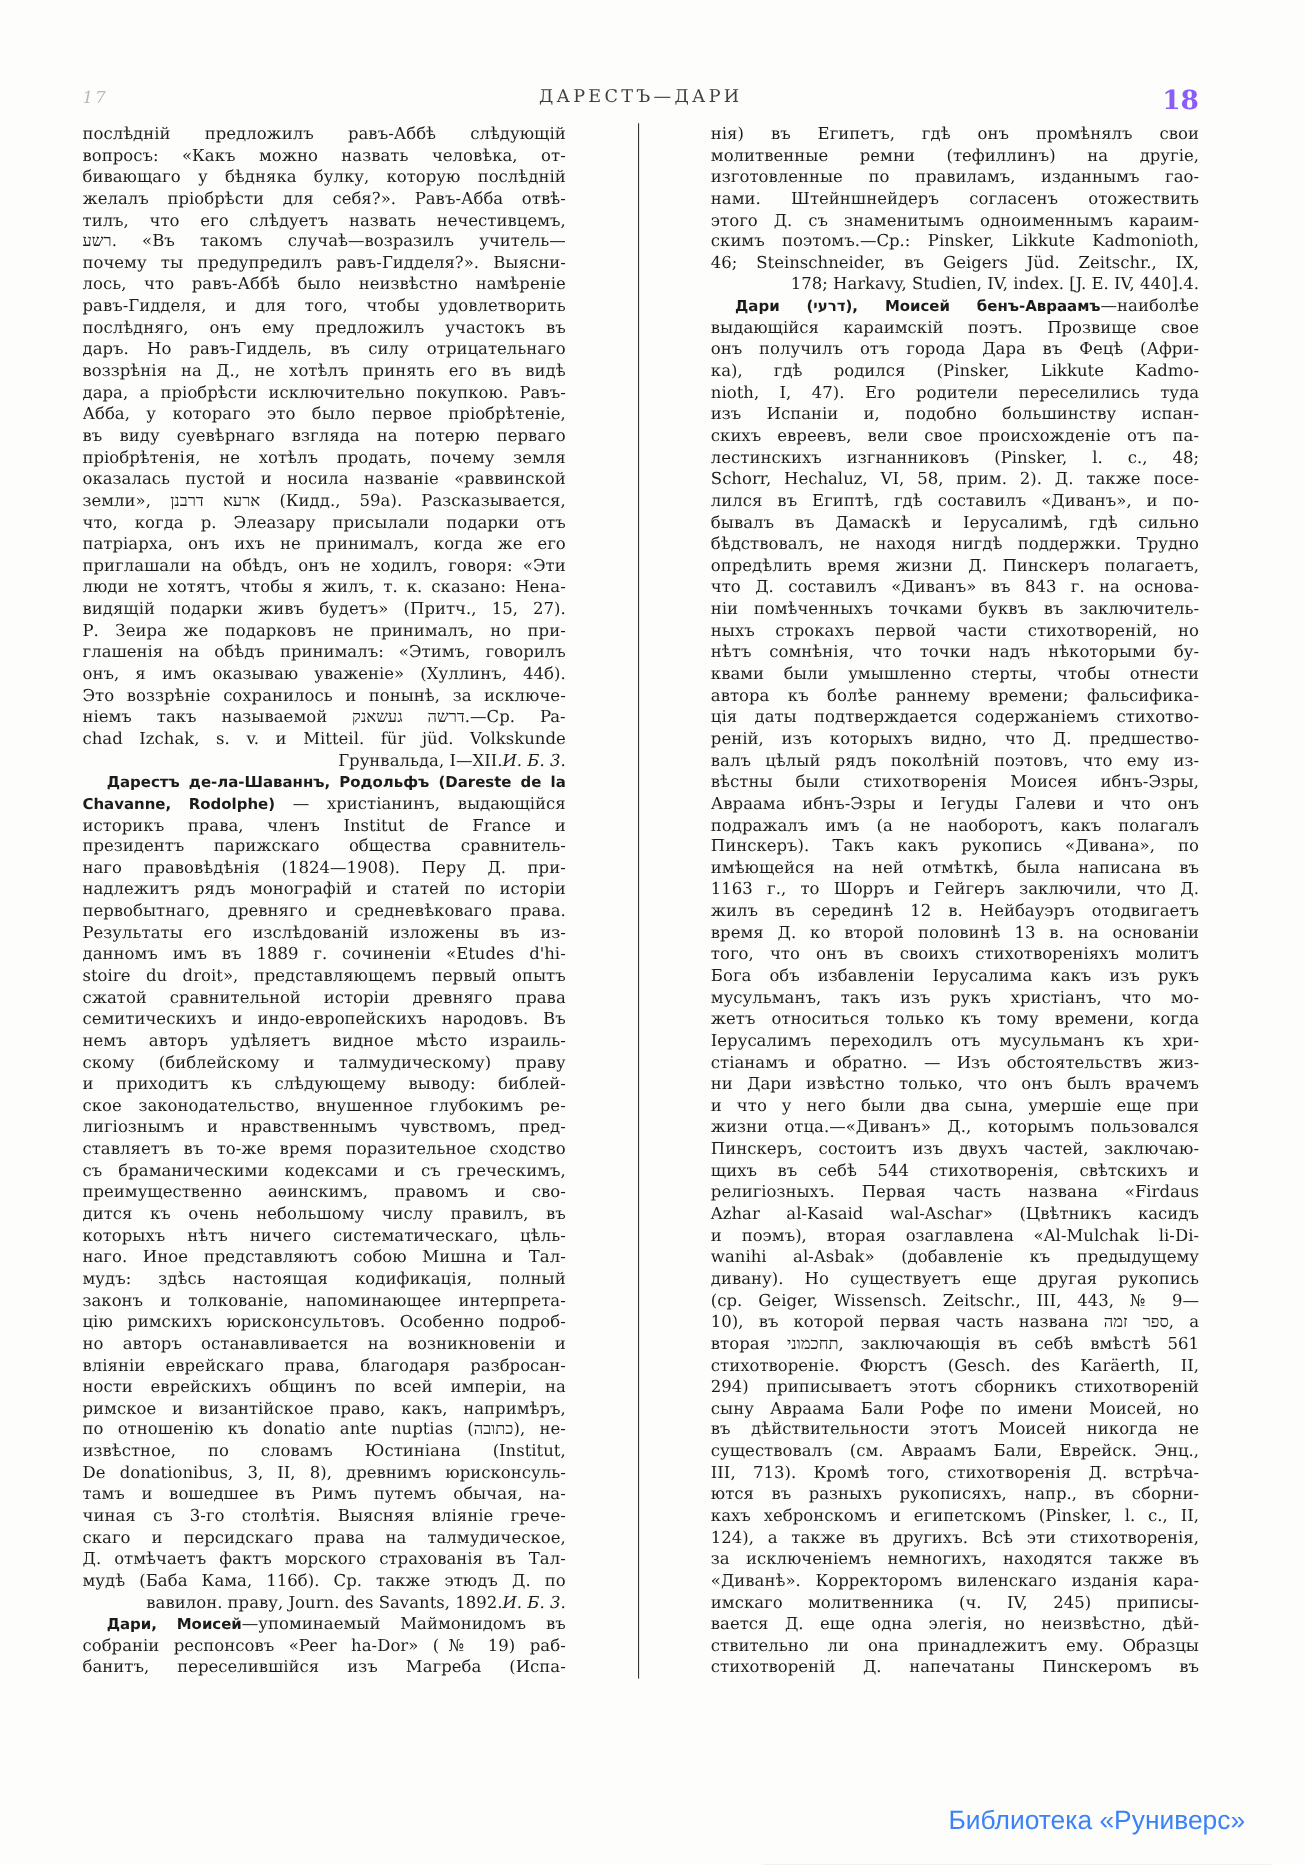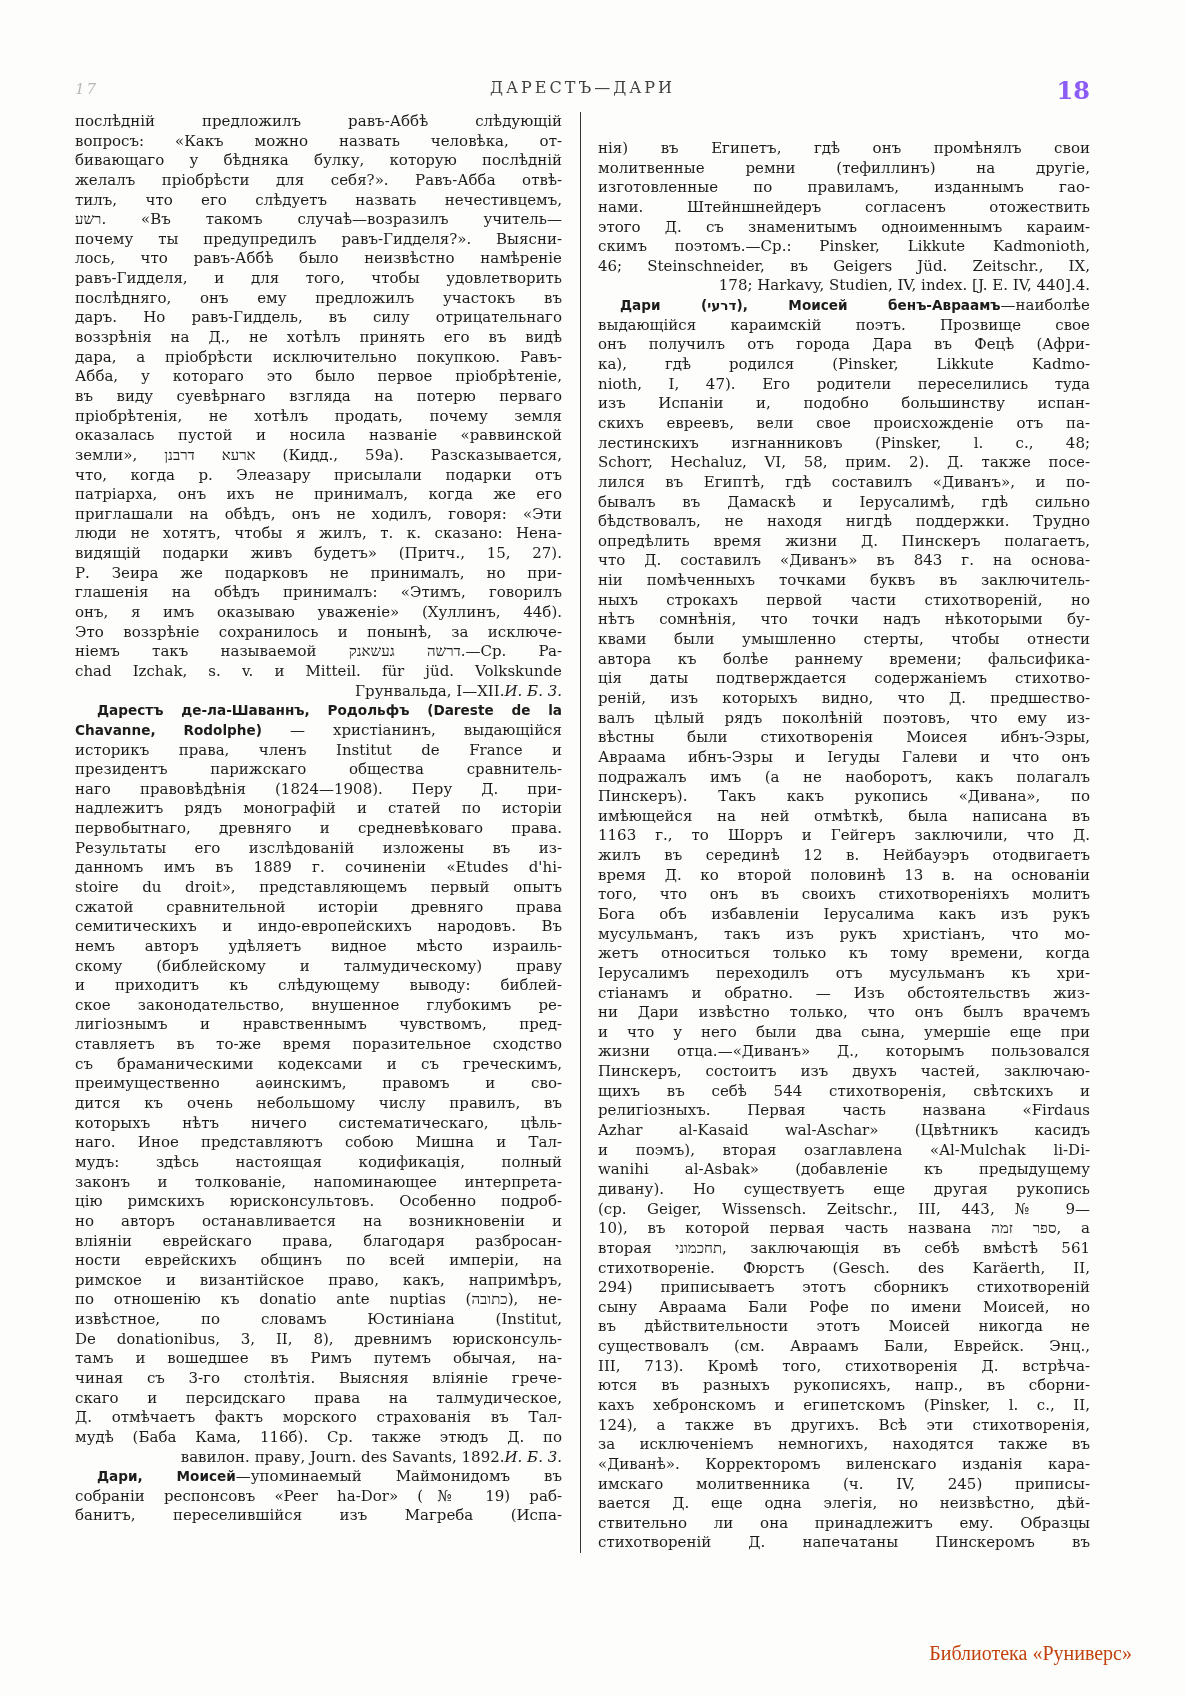--- a/index.html
+++ b/index.html
@@ -4,34 +4,34 @@
 <style>
   html,body{margin:0;padding:0;background:#e8e8e6;}
   .page{position:relative;width:1186px;height:1695px;background:#fdfdfb;margin:0 auto;
         font-family:"DejaVu Serif","Liberation Serif","DejaVu Sans",serif;color:#1c1c1c;overflow:hidden;}
   
   .runhead{position:absolute;top:78px;left:75px;width:1015px;height:22px;}
   .pn-left{position:absolute;left:0;top:2px;font-size:15px;color:#b9b7b2;letter-spacing:2px;font-style:italic;}
   .runtitle{position:absolute;left:0;right:0;text-align:center;font-size:16px;letter-spacing:3px;color:#404040;}
   .pn-right{position:absolute;right:0;top:-2px;font-size:24px;color:#8b5cf6;font-weight:bold;}
   
-  .textbody{position:absolute;left:75px;top:112px;width:1015px;display:flex;font-size:15px;}
+  .textbody{position:absolute;left:75px;top:112px;width:1015px;display:flex;font-size:15px;gap:48px;}
   .col{width:487px;}
-  .col.right{width:492px;margin-top:27px;}
+  .col.right{width:492px;}
   .divider{width:1px;background:#38352f;margin:0 17px 0 18px;}
   .line{height:19.65px;line-height:19.65px;overflow:hidden;text-align:justify;text-align-last:justify;white-space:nowrap;}
   .line.nj{text-align-last:auto;}
   .line.spread{display:flex;justify-content:flex-end;white-space:nowrap;}
   .ind{text-indent:22px;}
   .bold{font-family:"DejaVu Sans","Liberation Sans",sans-serif;font-weight:700;font-size:13.6px;}
   .sig{font-style:italic;}
   .rn{font-style:normal;}
   
-  .watermark{position:absolute;top:1642px;right:54px;font-size:20px;color:#c2410c;
-             font-family:Liberation Serif, serif;}
+  .watermark{position:absolute;top:1642px;right:54px;font-size:24px;color:#3b82f6;
+             font-family:Liberation Sans, sans-serif;}
 </style>
 </head>
 <body>
 
 <div class="page">
 
   <div class="runhead">
     <span class="pn-left">17</span>
     <span class="runtitle">ДАРЕСТЪ—ДАРИ</span>
     <span class="pn-right">18</span>

